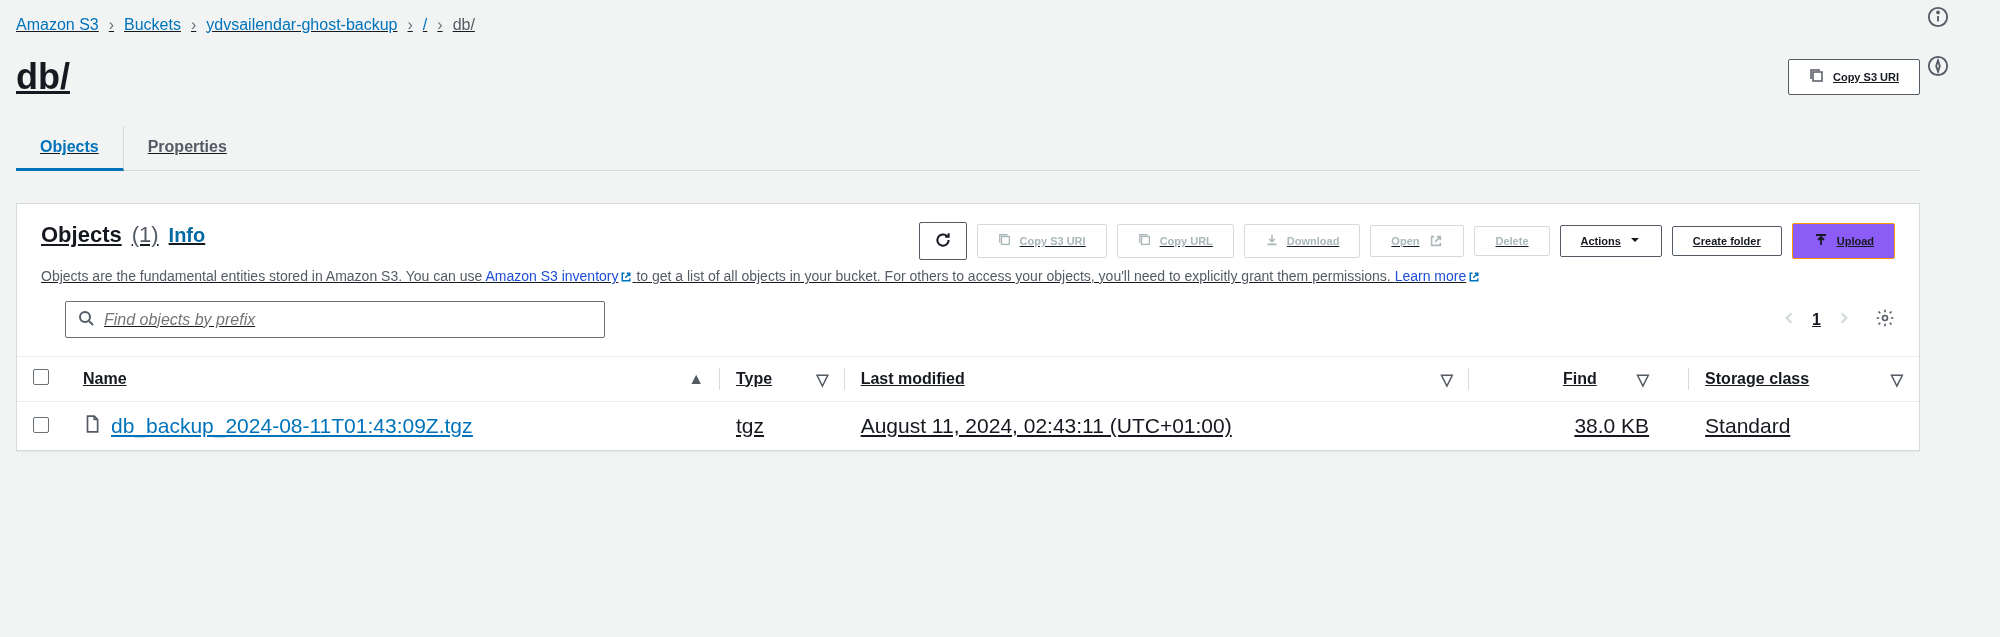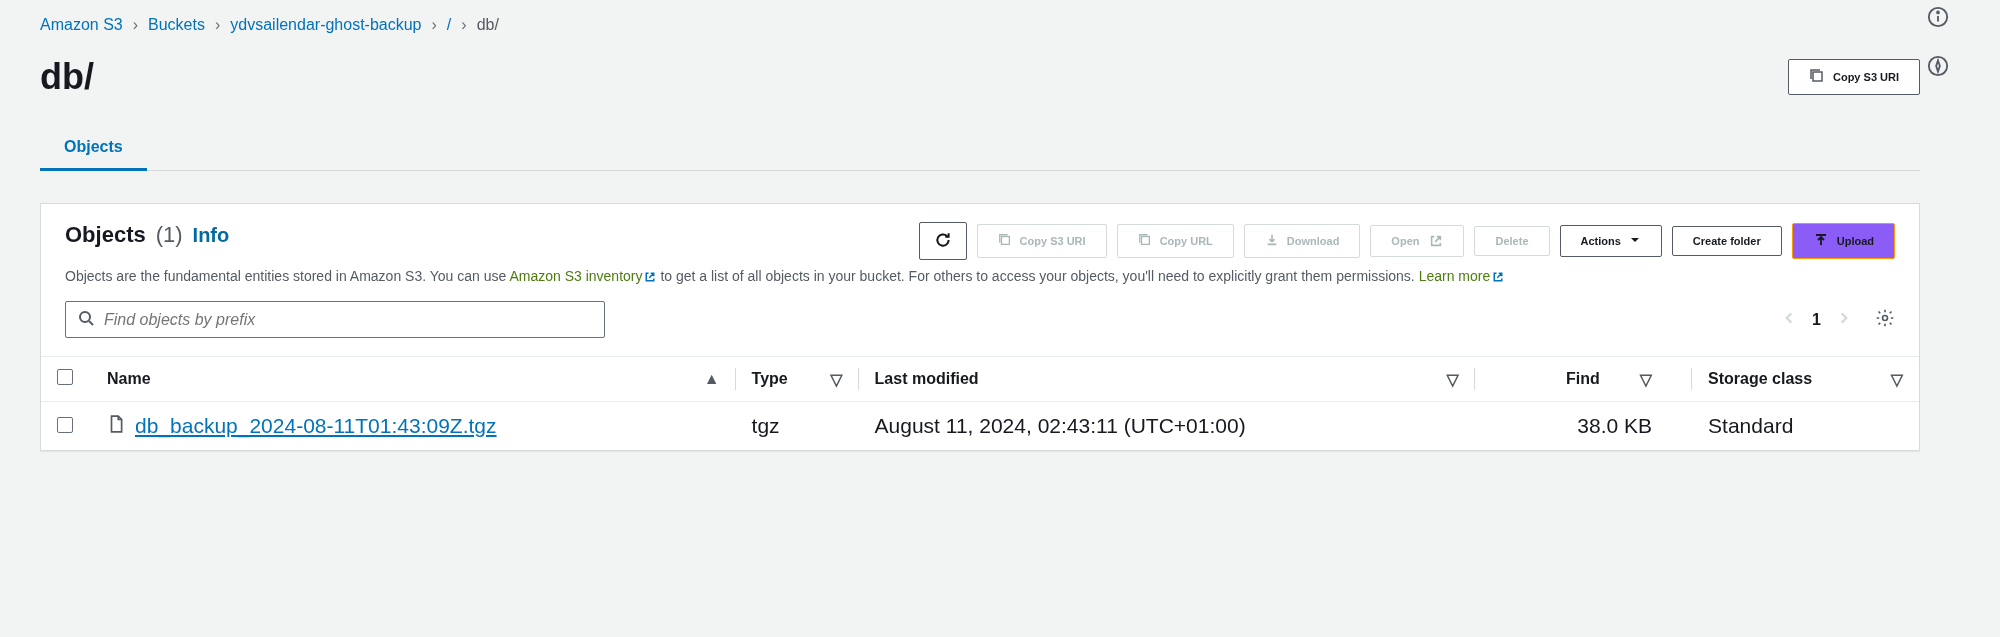--- a/index.html
+++ b/index.html
@@ -3,23 +3,24 @@
   <meta charset="utf-8">
   <style>
     * { margin: 0; padding: 0; box-sizing: border-box; }
     body {
       font-family: "Amazon Ember", "Helvetica Neue", Arial, sans-serif;
       background: #f2f3f3;
       font-size: 14px;
       color: #16191f;
     }
     .page {
-      padding: 16px 40px 40px 40px;
+      padding: 16px 40px 40px 16px;
       position: relative;
       max-width: 1960px;
+      text-decoration: underline;
     }
     .right-rail {
       position: absolute;
       right: 0;
       top: 0;
       width: 44px;
       display: flex;
       flex-direction: column;
       align-items: center;
       gap: 24px;
@@ -112,34 +113,35 @@
     .panel-title h2 { font-size: 22px; font-weight: 700; }
     .panel-title .count { font-size: 22px; font-weight: 400; color: #545b64; }
     .info-link { color: #0369a1; font-size: 20px; font-weight: 700; cursor: pointer; }
     .toolbar { display: flex; gap: 10px; flex-wrap: wrap; align-items: center; }
     .panel-desc {
       padding: 0 24px 14px 24px;
       font-size: 14px;
       color: #545b64;
       line-height: 1.5;
     }
-    .panel-desc a { color: #4d7c0f; text-decoration: none; }
+    .panel-desc a { color: #1d4ed8; text-decoration: none; }
     .search-row {
       padding: 0 24px 18px 24px;
       display: flex;
       justify-content: space-between;
       align-items: center;
     }
     .search-box {
       display: flex;
       align-items: center;
       border: 1px solid #687078;
       border-radius: 2px;
       padding: 8px 12px;
       width: 540px;
+      margin-left: 24px;
     }
     .search-box input {
       border: none;
       outline: none;
       font-size: 16px;
       flex: 1;
       margin-left: 10px;
       font-style: italic;
       color: #687078;
     }
@@ -221,20 +223,21 @@
       <span><svg width="16" height="16" viewBox="0 0 16 16" fill="none" stroke="#545b64" stroke-width="1.5">
             <rect x="4" y="4" width="9" height="9"></rect>
             <path d="M2 11 V2 H11"></path>
           </svg></span>
       <span>Copy S3 URI</span>
     </button>
   </div>
 
   <div class="tabs">
     <div class="tab active">Objects</div>
+    <div class="tab">Properties</div>
   </div>
 
   <div class="panel">
     <div class="panel-header">
       <div class="panel-title">
         <h2>Objects</h2>
         <span class="count">(1)</span>
         <span class="info-link">Info</span>
       </div>
       <div class="toolbar">

